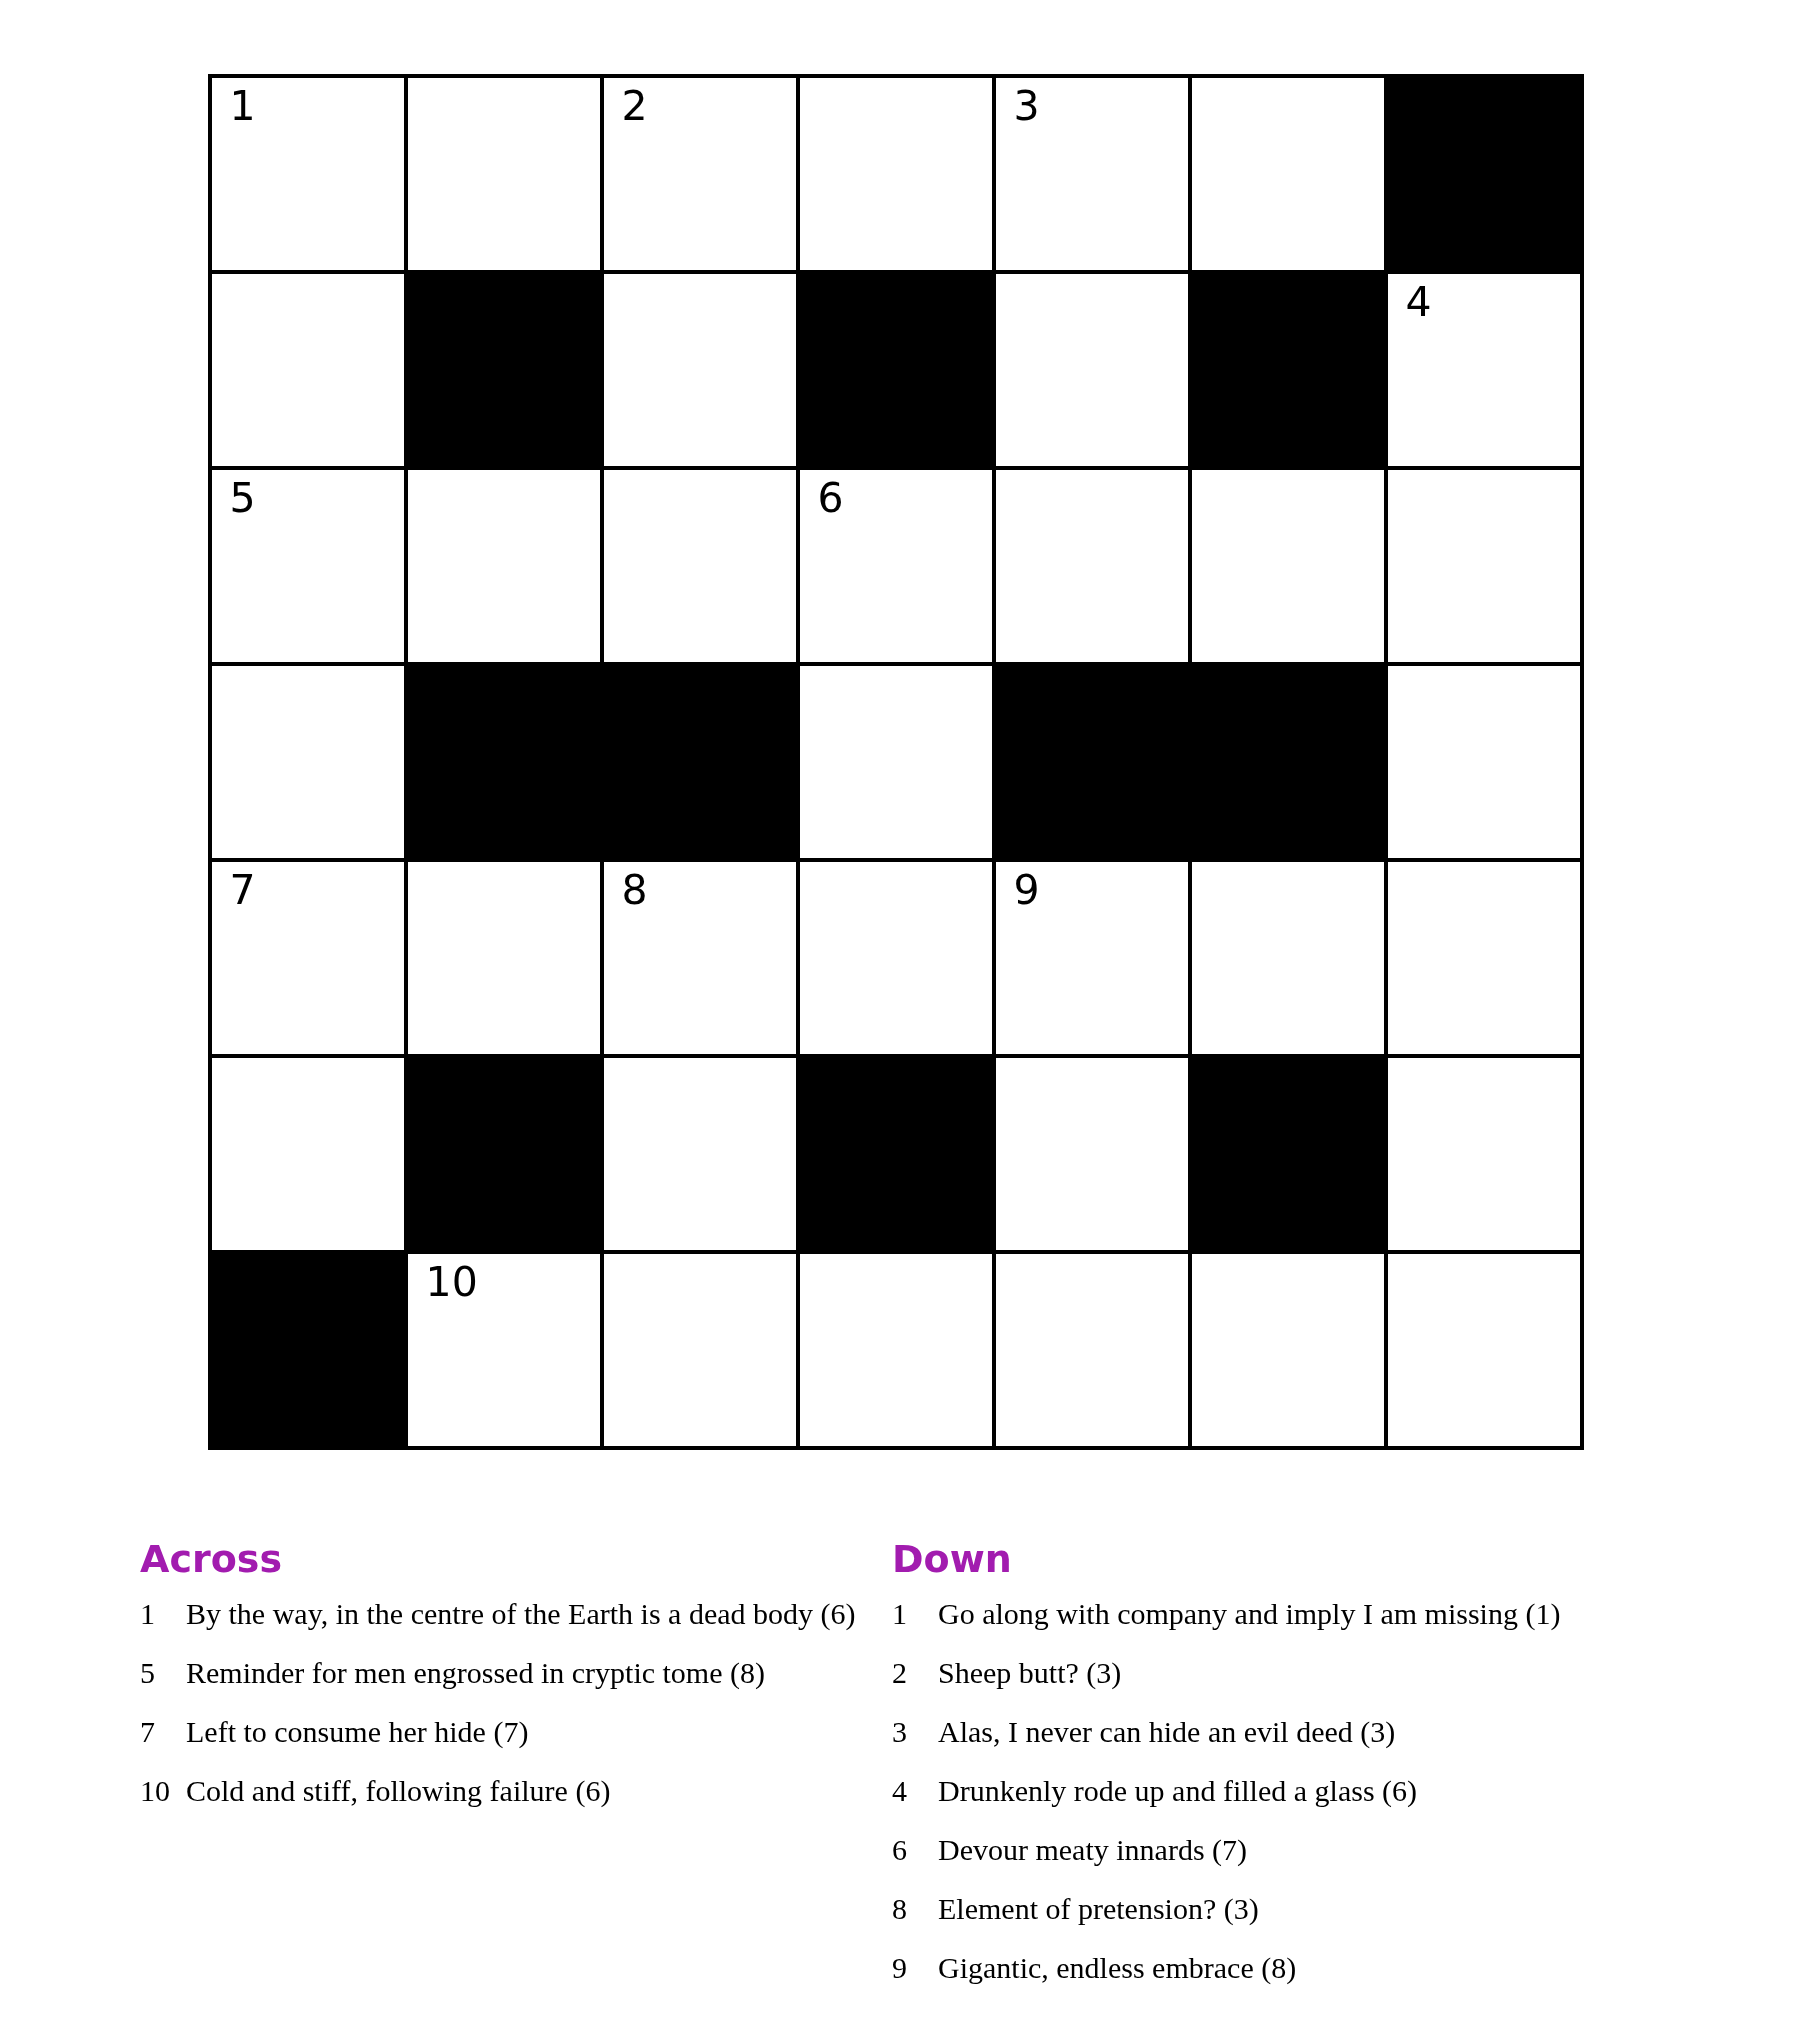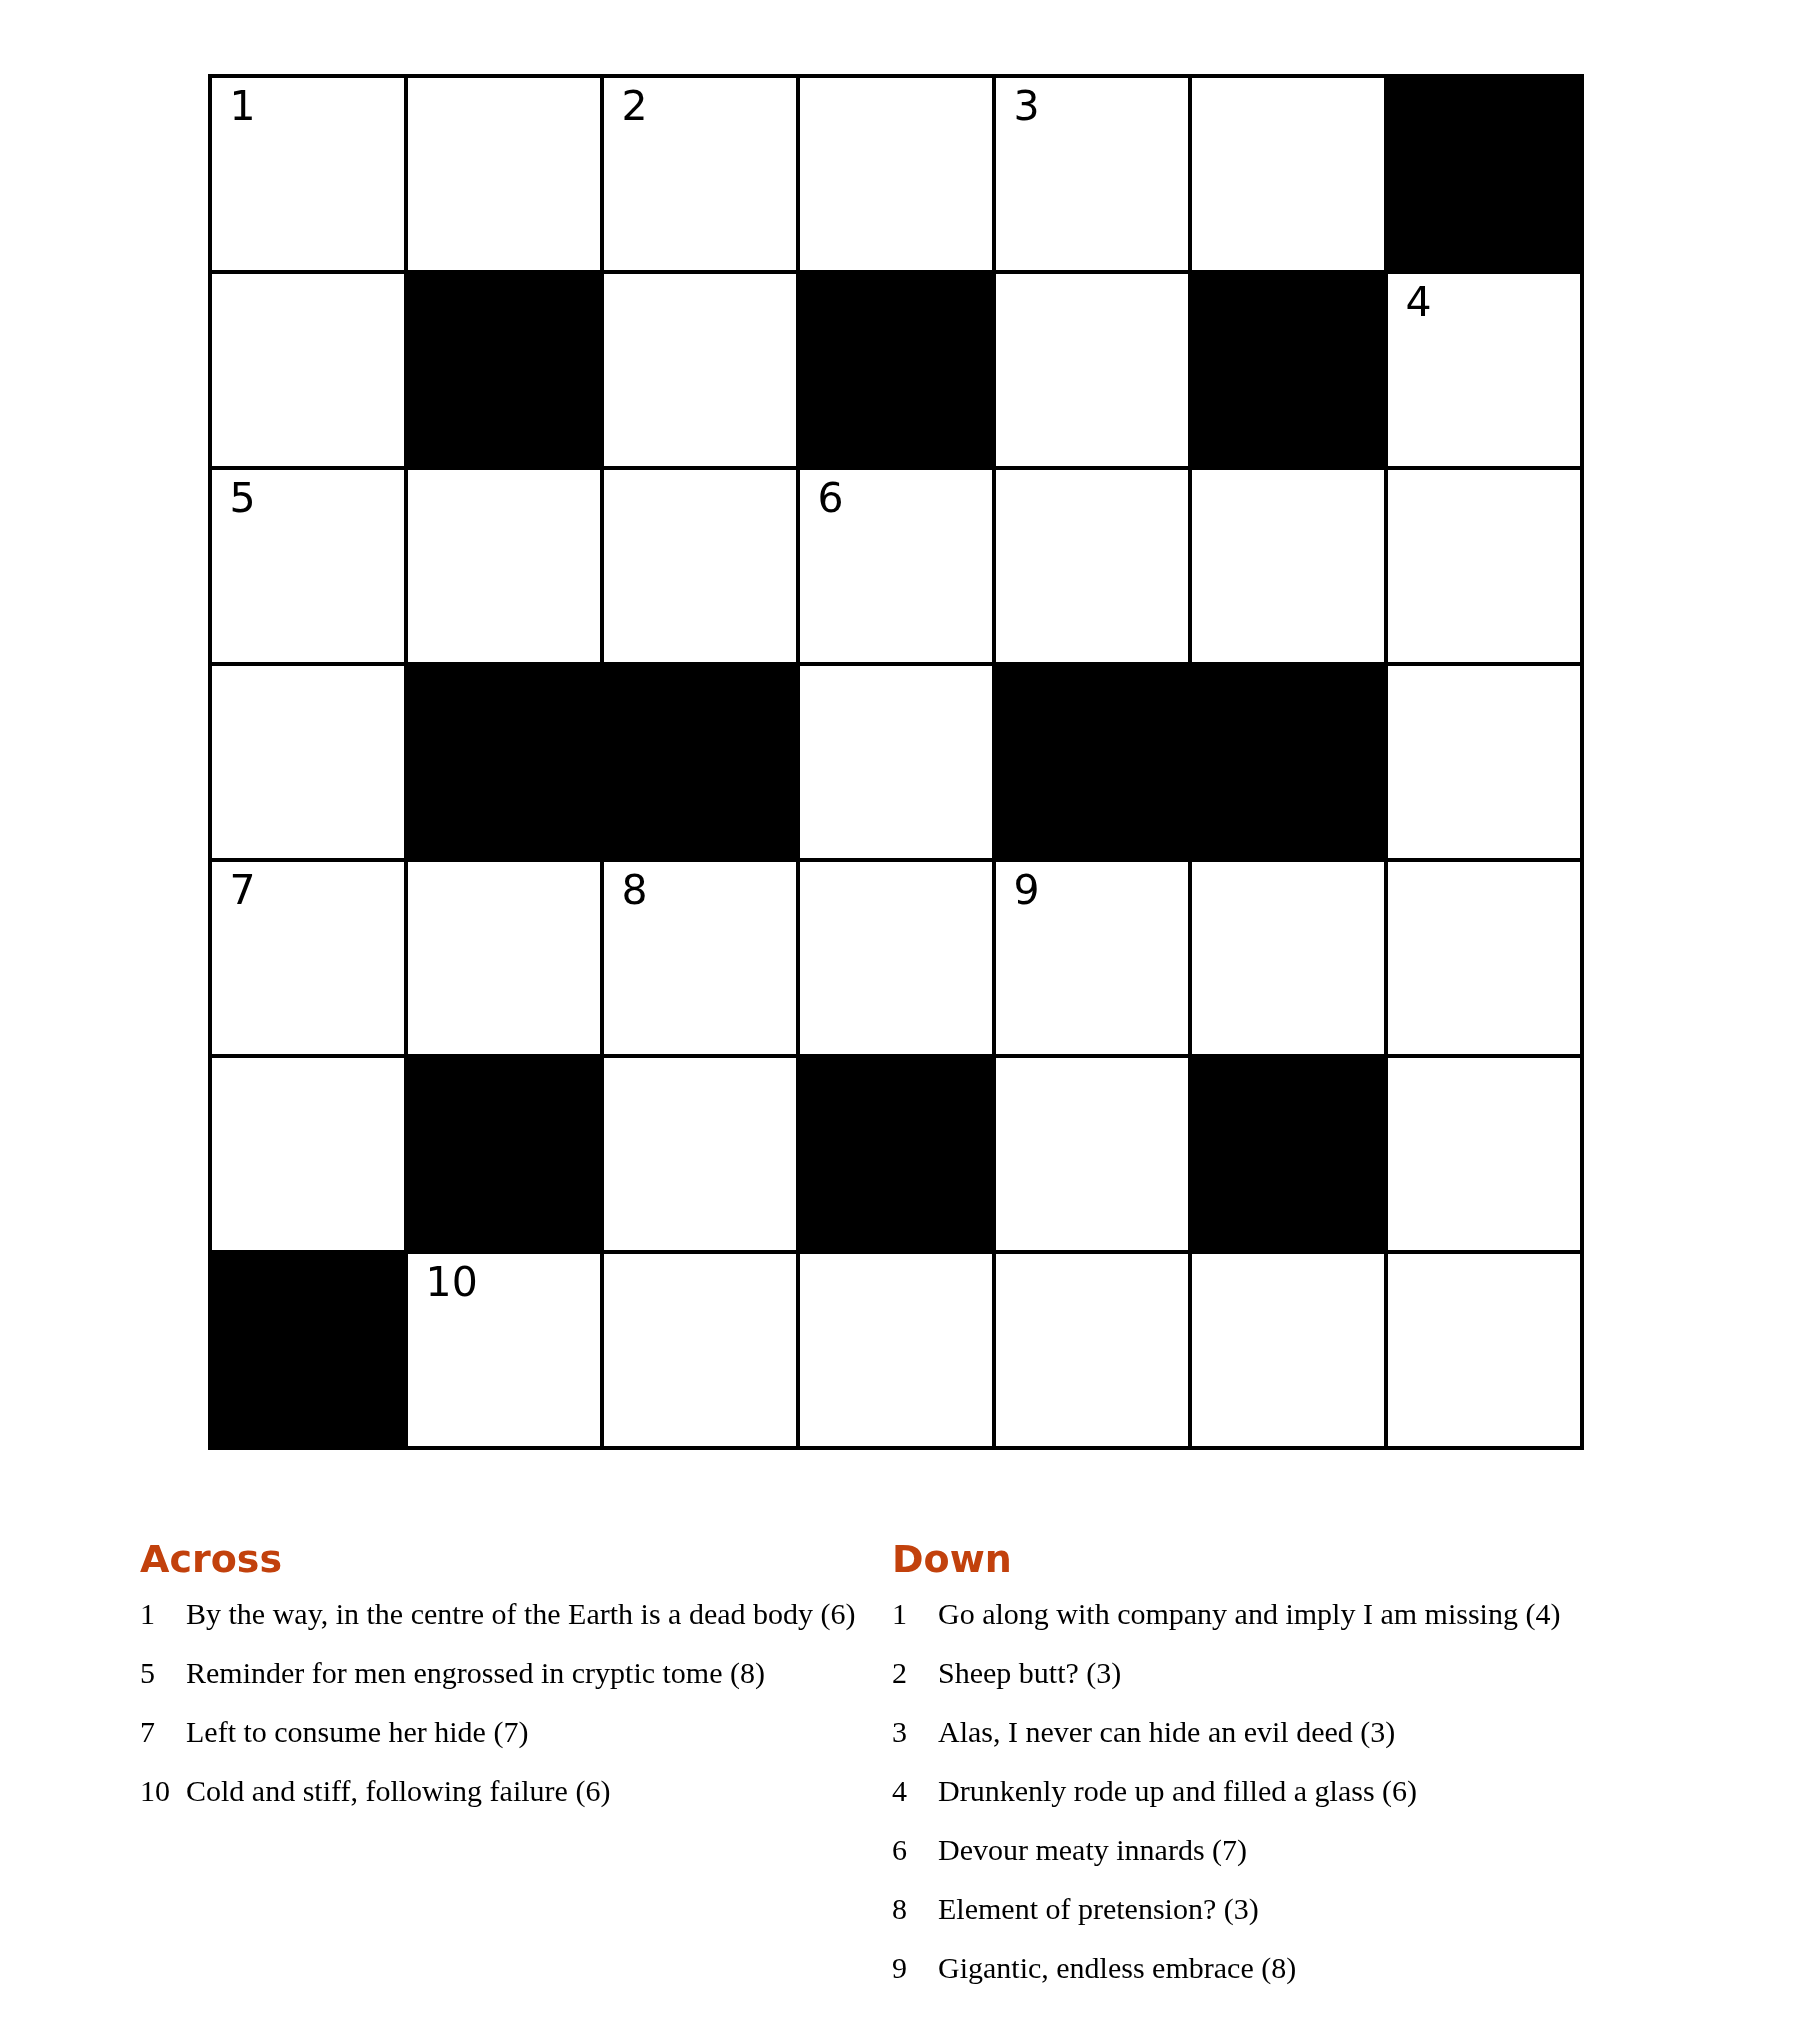--- a/index.html
+++ b/index.html
@@ -62,21 +62,21 @@
   }
   #col-across { left: 140px; width: 782px; }
   #col-down   { left: 892px; width: 798px; }
 
   .clue-heading {
     font-family: "DejaVu Sans", sans-serif;
     font-weight: bold;
     font-size: 38px;
     line-height: 1;
     margin: 0 0 21px 0;
-    color: #c2410c;
+    color: #a21caf;
   }
   ul.clue-list {
     list-style: none;
     margin: 0;
     padding: 0;
   }
   ul.clue-list li {
     font-family: "Liberation Serif", serif;
     font-size: 30px;
     line-height: 1.0;
@@ -208,21 +208,21 @@
           <span class="txt">Cold and stiff, following failure (6)</span>
         </li>
       </ul>
   </div>
 
   <div class="clue-col" id="col-down">
     <h2 class="clue-heading">Down</h2>
     <ul class="clue-list" id="down-list">
         <li>
           <span class="num">1</span>
-          <span class="txt">Go along with company and imply I am missing (4)</span>
+          <span class="txt">Go along with company and imply I am missing (1)</span>
         </li>
         <li>
           <span class="num">2</span>
           <span class="txt">Sheep butt? (3)</span>
         </li>
         <li>
           <span class="num">3</span>
           <span class="txt">Alas, I never can hide an evil deed (3)</span>
         </li>
         <li>

